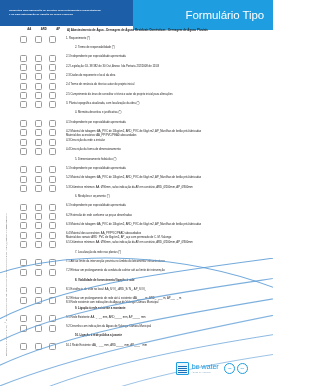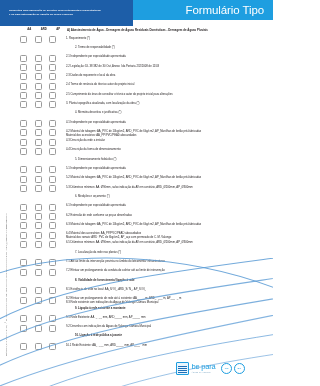--- a/index.html
+++ b/index.html
@@ -14,21 +14,21 @@
   .header{position:absolute;left:0;top:0;width:273px;height:26px;display:flex;}
   .header-left{
     width:133px;height:26px;background:#1d5ea8;
     display:flex;align-items:center;
   }
   .header-left-text{
     color:#ffffff;font-size:2.5px;line-height:3.6px;font-weight:bold;
     padding:0 6px 0 9px;letter-spacing:.05px;
   }
   .header-right{
-    flex:1;height:20px;background:#1e9ee0;
+    flex:1;height:30px;background:#1e9ee0;
     display:flex;align-items:center;justify-content:flex-end;
   }
   .header-title{
     color:#ffffff;font-size:11.5px;line-height:13px;font-weight:normal;
     padding-right:9px;letter-spacing:-.1px;
   }
   
   .vstrip{
     position:absolute;left:0px;top:28px;width:12px;height:330px;overflow:hidden;
   }
@@ -413,20 +413,20 @@
 </svg>
 
 <div class="footer">
   <div class="logo-mark">
     <span style="top:3px"></span>
       <span style="top:5px"></span>
       <span style="top:7px"></span>
       <span style="top:9px"></span>
   </div>
   <div>
-    <div class="logo-word">be para</div>
+    <div class="logo-word">be water</div>
     <div class="logo-sub">Águas de Valongo</div>
   </div>
   <div class="badges">
     <div class="badge">ISO</div>
     <div class="badge">ISO</div>
   </div>
 </div>
 
 </body></html>

